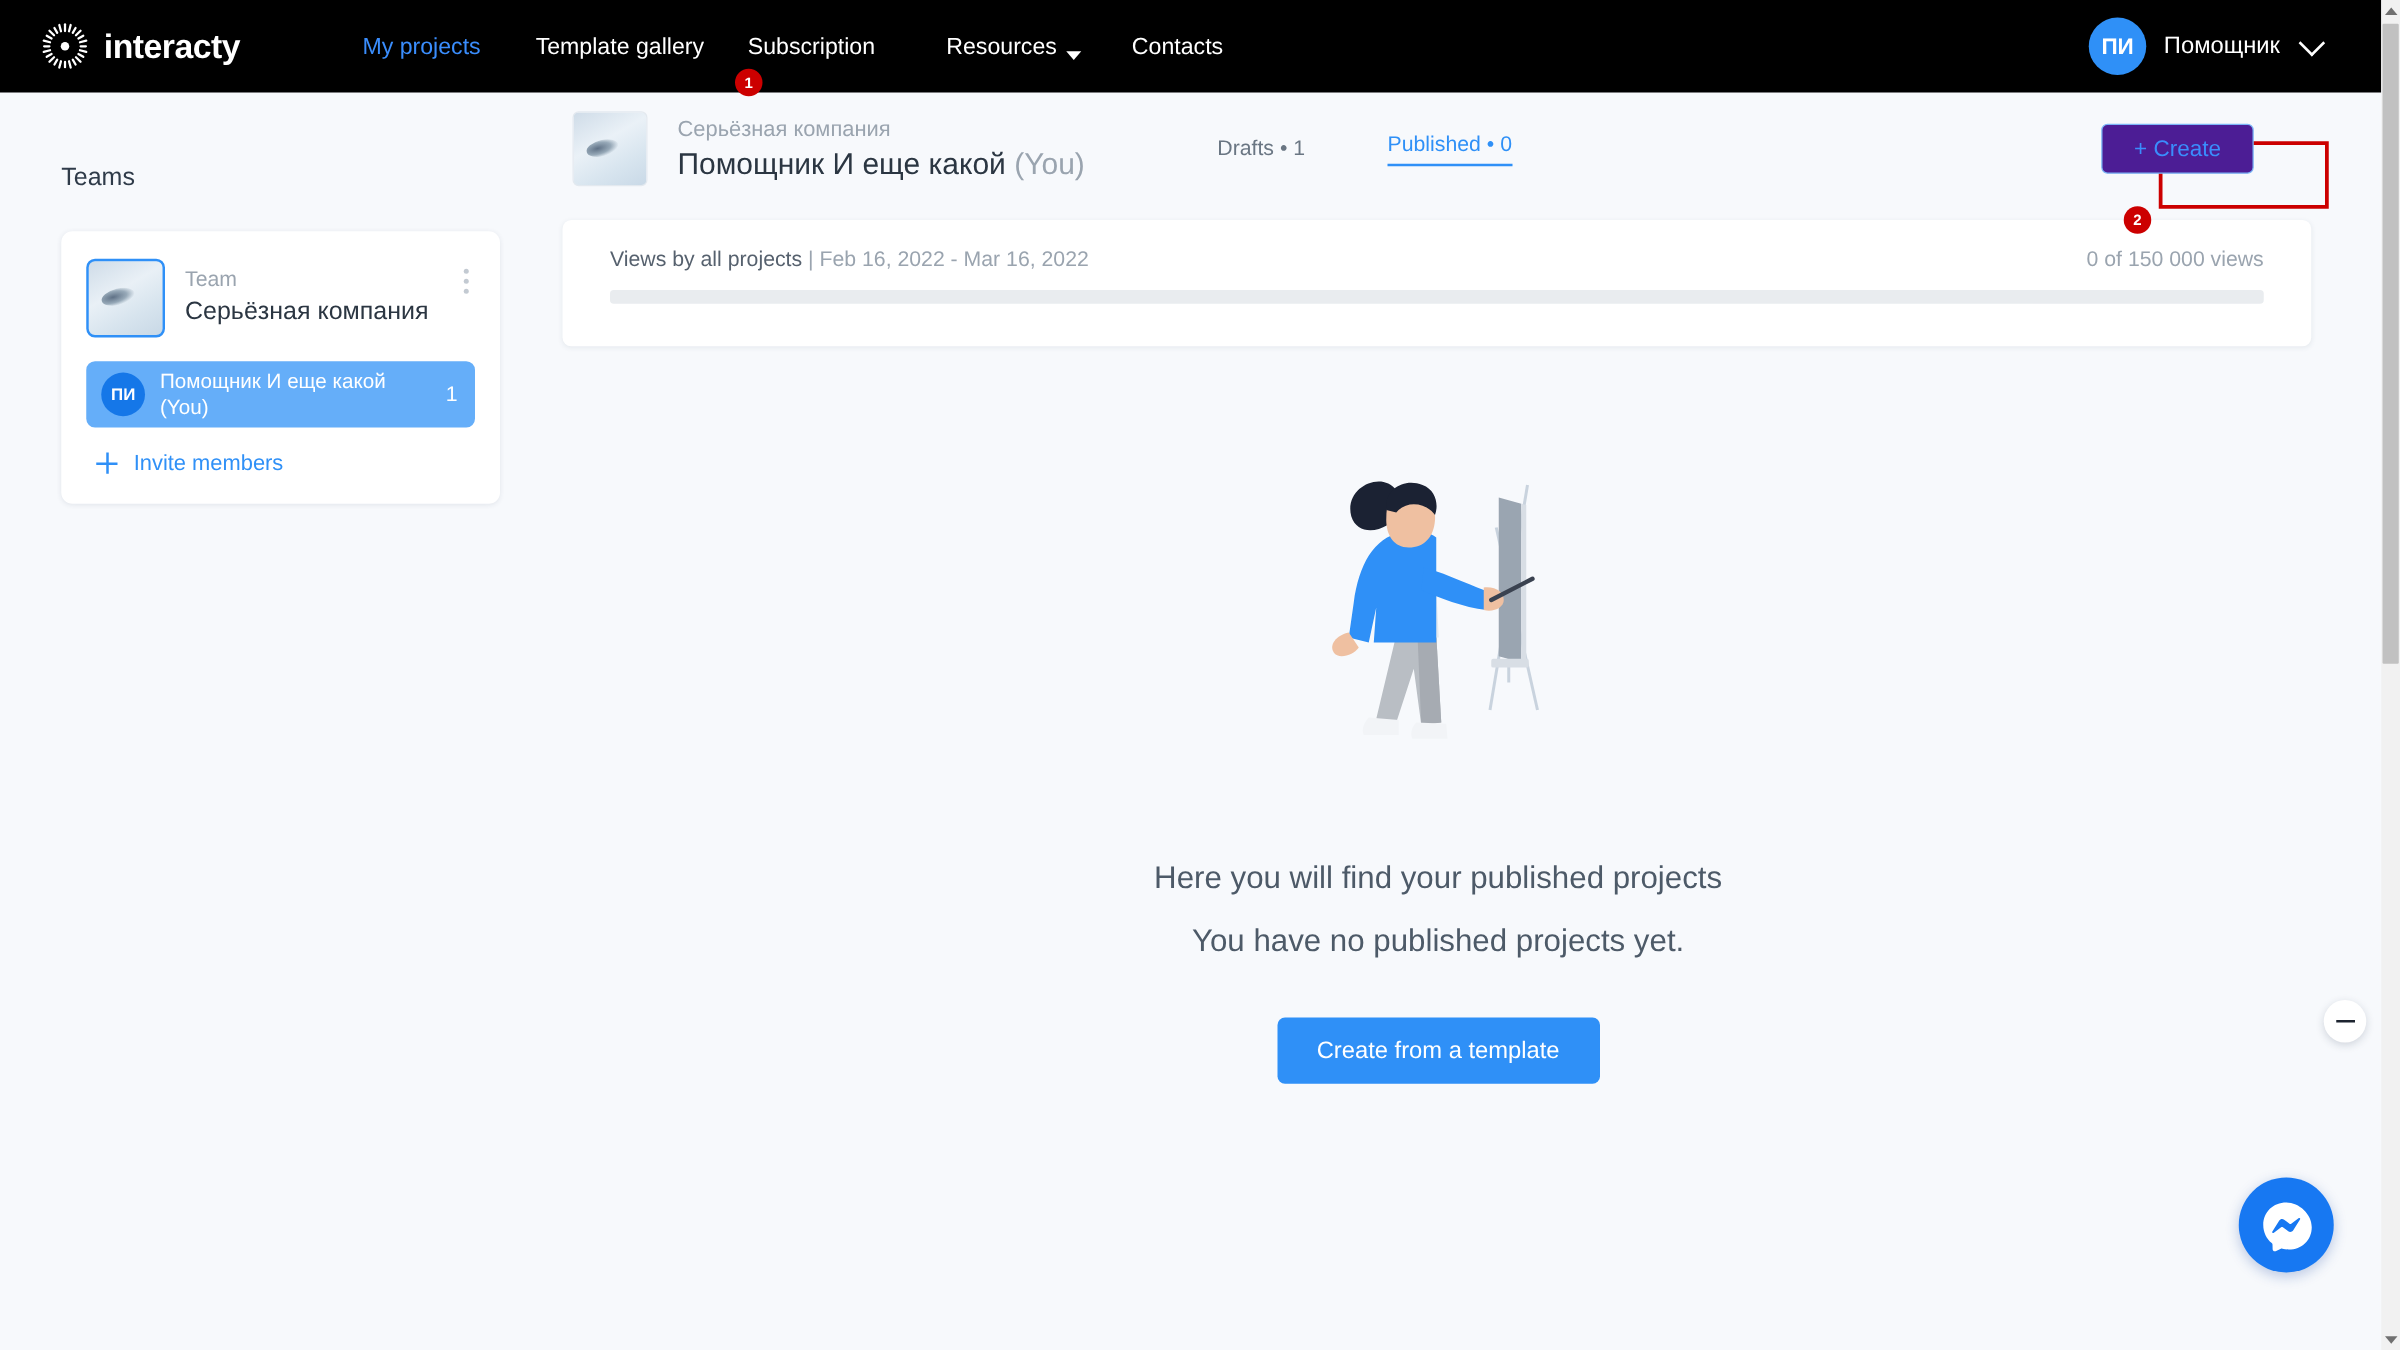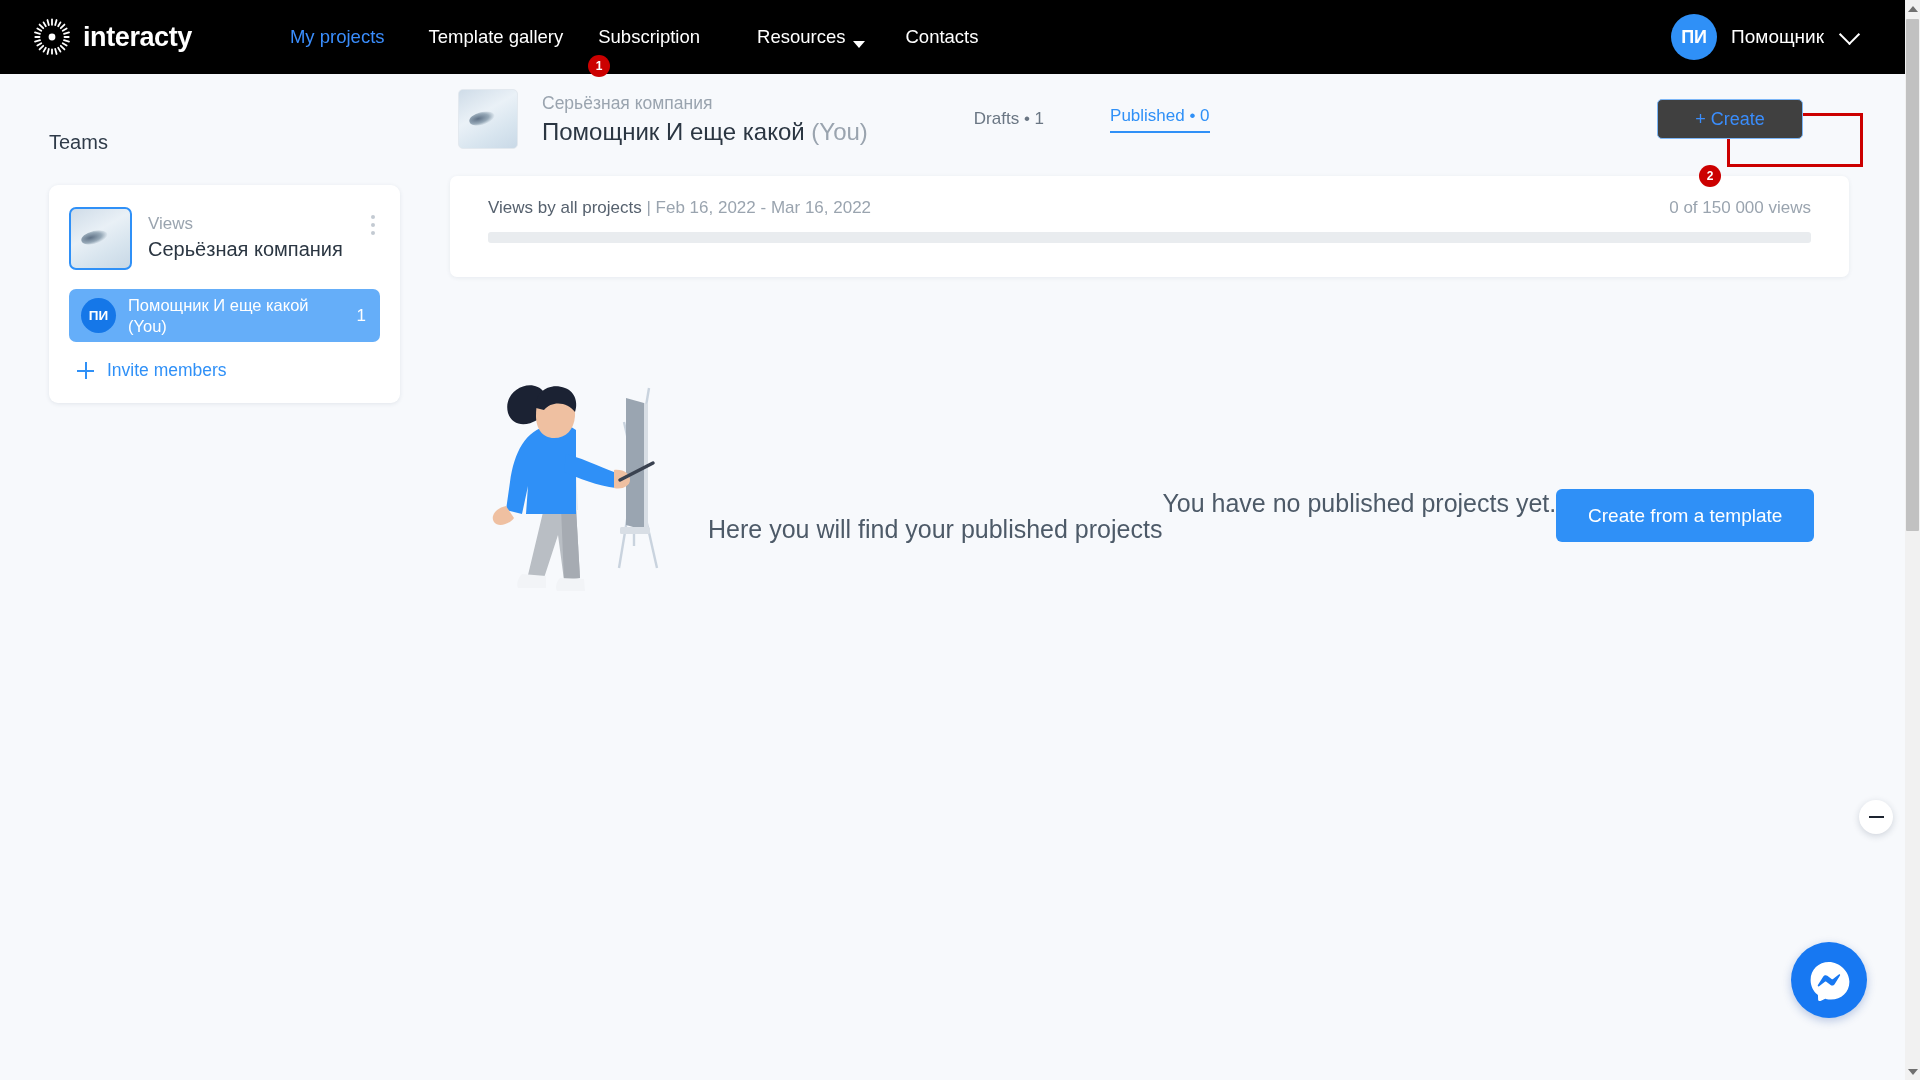--- a/index.html
+++ b/index.html
@@ -181,23 +181,23 @@
 
   .counts { display: flex; align-items: center; margin-left: 106px; gap: 66px; }
   .count-drafts { font-size: 17px; color: #6a7683; white-space: nowrap; }
   .count-published {
     font-size: 17px; color: #2f90f7; white-space: nowrap;
     border-bottom: 2px solid #2f90f7; padding-bottom: 5px; cursor: pointer;
   }
 
   .create-btn {
     margin-left: auto; margin-right: 50px;
-    width: 146px; height: 40px;
+    width: 122px; height: 40px;
     border: 1px solid #7cb6f7; border-radius: 5px;
-    background: #404040; color: #3a8dfc;
+    background: #4c1d95; color: #3a8dfc;
     font-size: 18px; font-family: "Liberation Sans", sans-serif;
     cursor: pointer;
     display: flex; align-items: center; justify-content: center;
   }
 
   .views-card {
     margin-top: 12px; margin-left: 2px;
     width: 1399px; height: 101px;
     background: #ffffff; border-radius: 7px;
     box-shadow: 0 1px 4px rgba(40,60,90,0.08);
@@ -208,21 +208,21 @@
   .views-label .muted { color: #9aa4af; }
   .views-right { margin-left: auto; font-size: 17px; color: #9aa4af; }
   .progress-track {
     margin-top: 14px;
     height: 11px; border-radius: 3px; background: #e9ecef; width: 100%;
   }
 
   
   .empty {
     margin-top: 93px;
-    display: flex; flex-direction: row; align-items: center;
+    display: flex; flex-direction: column; align-items: center;
   }
   .empty-illo { width: 260px; height: 245px; display: block; }
   .empty-line1 { margin-top: 73px; font-size: 25px; color: #4d5a68; }
   .empty-line2 { margin-top: 22px; font-size: 25px; color: #4d5a68; }
   .empty-cta {
     margin-top: 46px;
     width: 258px; height: 53px; border: none; border-radius: 6px;
     background: #2f90f7; color: #ffffff;
     font-size: 19px; font-family: "Liberation Sans", sans-serif;
     cursor: pointer;
@@ -401,21 +401,21 @@
   <div class="hl-box" id="hl-create"></div>
   <div class="hl-badge" id="badge-2">2</div>
 
   <div class="teams-col">
     <div class="teams-title">Teams</div>
 
     <div class="teams-card">
       <div class="team-row">
         <div class="team-thumb"></div>
         <div class="team-meta">
-          <div class="team-label">Views</div>
+          <div class="team-label">Team</div>
           <div class="team-name">Серьёзная компания</div>
         </div>
         <div class="kebab">
           <span></span>
             <span></span>
             <span></span>
         </div>
       </div>
 
       <div class="member-row">

